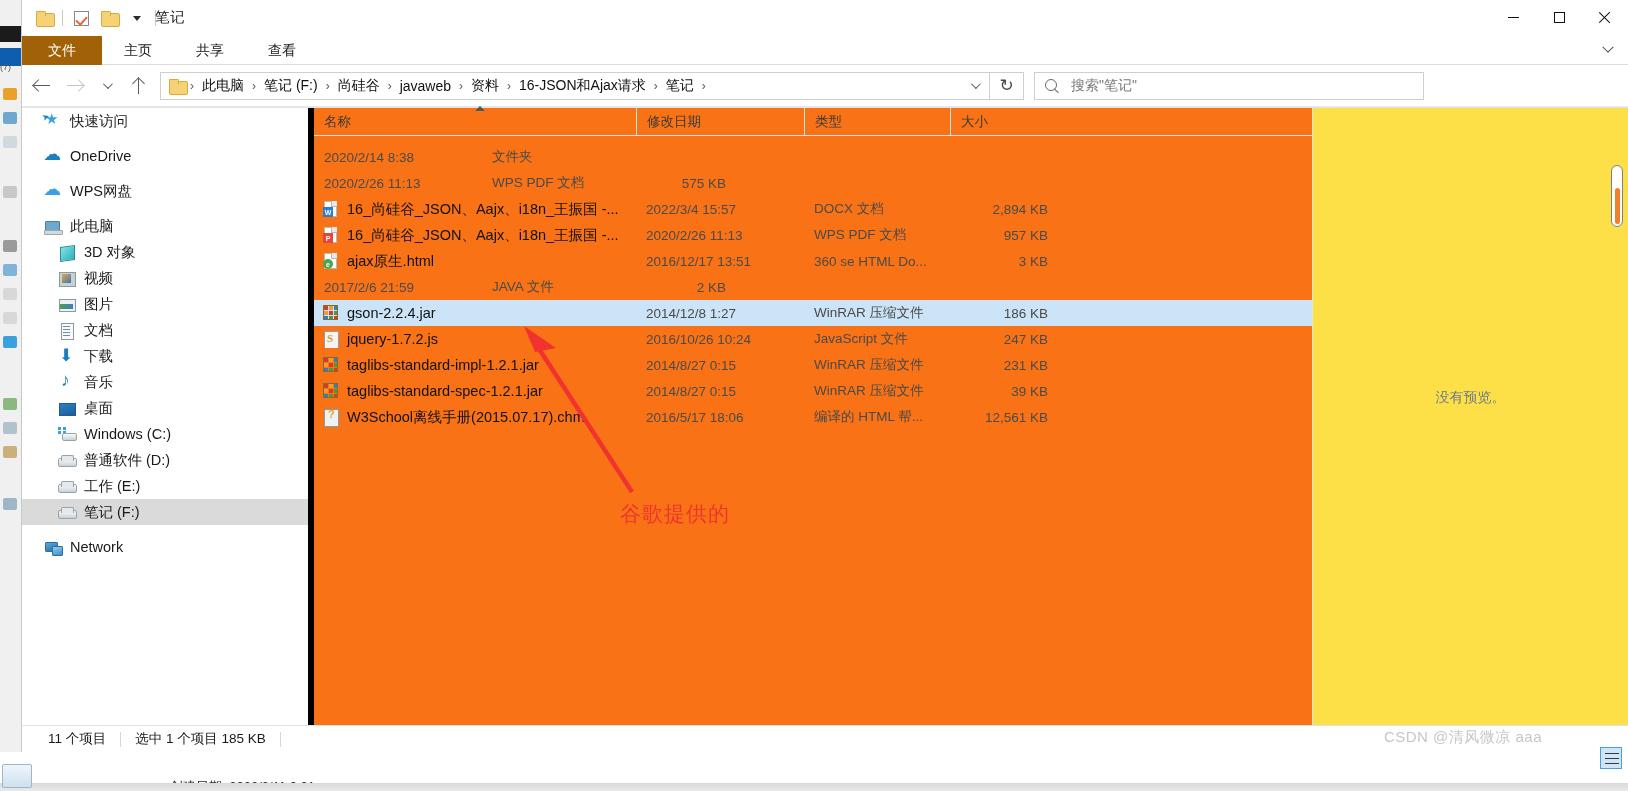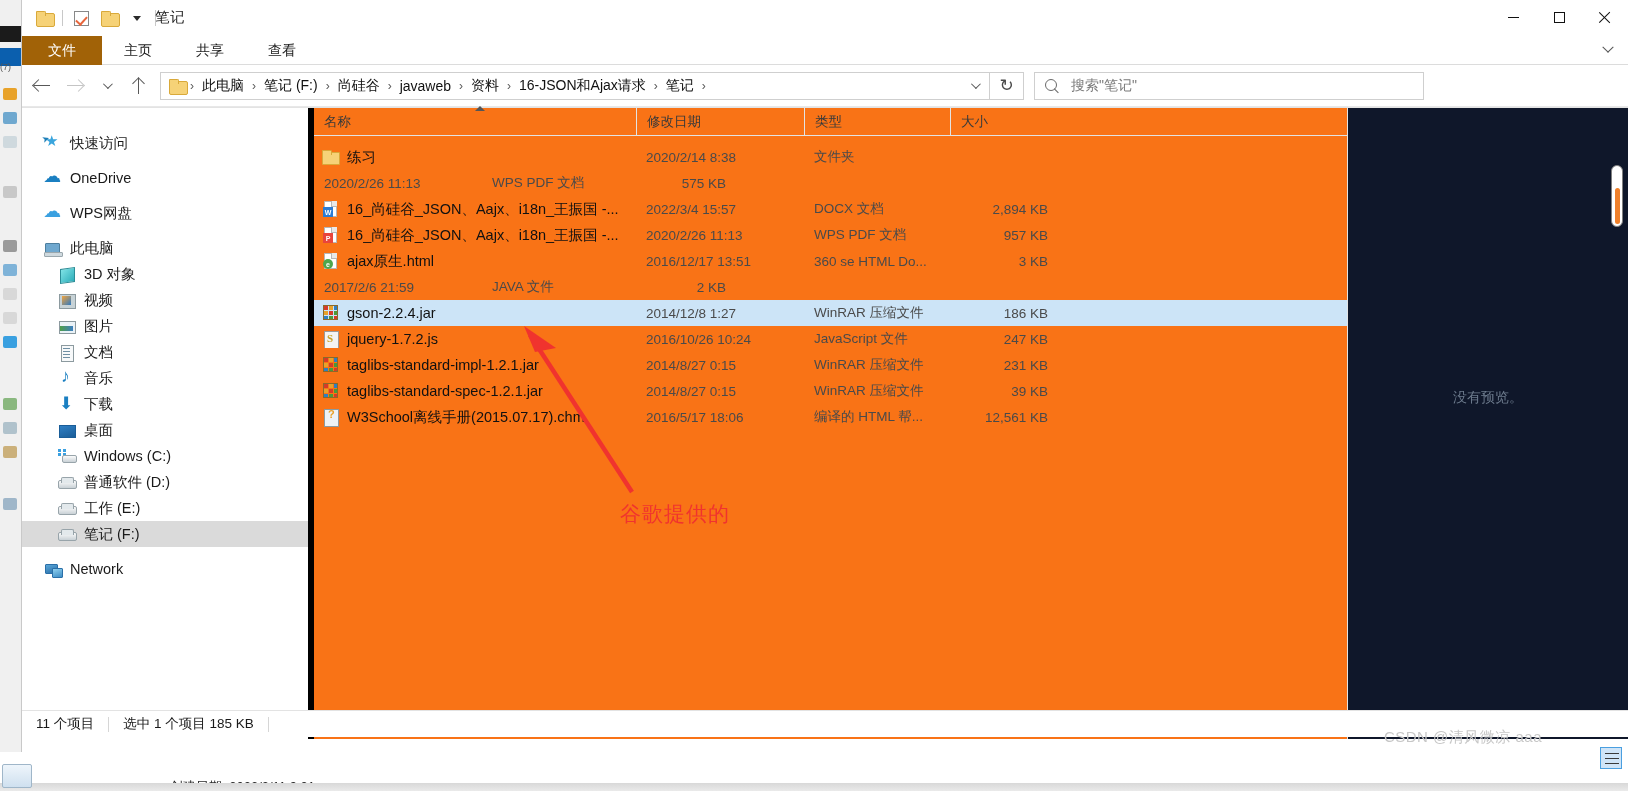--- a/index.html
+++ b/index.html
@@ -95,21 +95,21 @@
   }
   .mag { position: relative; width: 14px; height: 14px; }
   .mag::before { content:""; position:absolute; left:0; top:0; width:10px; height:10px; border:1.4px solid #6a6a6a; border-radius:50%; }
   .mag::after { content:""; position:absolute; left:9px; top:9.5px; width:6px; height:1.4px; background:#6a6a6a; transform: rotate(45deg); transform-origin: left center; }
   .search-ph { font-size: 14px; color: #7b7b7b; }
 
   
   .body { position: relative; display: flex; height: 632px; border-top: 1px solid #e3e3e3; }
 
   
-  .navpane { width: 286px; background: #fff; padding-top: 22px; overflow: hidden; position: relative; }
+  .navpane { width: 286px; background: #fff; padding-top: 0; overflow: hidden; position: relative; }
   .nav-item { height: 26px; display: flex; align-items: center; font-size: 14.5px; color: #1a1a1a; padding-left: 22px; gap: 9px; }
   .nav-item.lvl2 { padding-left: 36px; }
   .nav-item.sel { background: #dadada; }
   .nav-gap { height: 9px; }
   .ni { width: 17px; height: 17px; flex: 0 0 17px; position: relative; }
 
   
   .ic-star::before { content:"★"; position:absolute; left:1px; top:-3px; font-size:15px; color:#3aa5dd; }
   .ic-star::after { content:"➤"; position:absolute; left:-2px; top:-1px; font-size:9px; color:#1f7fb8; transform: rotate(-20deg); }
   .ic-cloud { }
@@ -181,25 +181,25 @@
       linear-gradient(#2f7fc2,#2f7fc2) 0 10px/4px 4px no-repeat,
       linear-gradient(#4a9a3a,#4a9a3a) 5px 10px/4px 4px no-repeat,
       linear-gradient(#d53a2a,#d53a2a) 10px 10px/4px 4px no-repeat;
      border:1px solid #8a6a2a; }
   .fi-js::before { content:""; position:absolute; left:2px; top:1px; width:13px; height:16px; background:#f4f4f4; border:1px solid #9a9a9a; }
   .fi-js::after { content:"S"; position:absolute; left:5px; top:2px; font-size:11px; font-weight:bold; color:#c9a227; font-family:"Liberation Serif",serif; }
   .fi-chm::before { content:""; position:absolute; left:2px; top:1px; width:13px; height:16px; background:#eef2f5; border:1px solid #8c9a9f; }
   .fi-chm::after { content:"?"; position:absolute; left:6px; top:0px; font-size:11px; font-weight:bold; color:#e8a22a; }
 
   
-  .preview { width: 281px; border-left: 1px solid #e3e3e3; position: relative; background: #0f172a; }
+  .preview { width: 316px; border-left: 1px solid #e3e3e3; position: relative; background: #fde047; }
   .nopreview { position: absolute; left: 50%; top: 46%; transform: translate(-50%,-50%); font-size: 14px; color: #6d7b8d; white-space: nowrap; }
 
   
-  .status { position: absolute; left: 0; bottom: 54px; width: 1606px; height: 27px; border-top: 1px solid #e3e3e3; display: flex; align-items: center; background: #fff; }
+  .status { position: absolute; left: 0; bottom: 39px; width: 1606px; height: 27px; border-top: 1px solid #e3e3e3; display: flex; align-items: center; background: #fff; padding-left: 12px; }
   .st-item { font-size: 13.5px; color: #1a1a1a; padding: 0 14px; }
   .st-sep { width: 1px; height: 15px; background: #d6d6d6; }
   .watermark { position: absolute; right: 86px; bottom: 44px; font-size: 15px; color: #c7c7c7; letter-spacing: .5px; }
 
   
   .tipstrip { position: absolute; left: 0; bottom: 0; width: 1628px; height: 39px; background: #fff; overflow: hidden; }
   .tipbox { position: absolute; left: 170px; top: 26px; font-size: 13px; color: #2a2a2a; white-space: nowrap; }
   .taskbar { position: absolute; left: 0; bottom: 0; width: 1628px; height: 8px; background: linear-gradient(180deg,#d8d8d8,#eaeaea); }
   .taskbtn { position: absolute; left: 2px; bottom: 3px; width: 30px; height: 24px; border:1px solid #9fb6c9; background: linear-gradient(180deg,#eef5fb,#cfe0ef); border-radius:2px; }
 
@@ -362,26 +362,26 @@
         </div>
         <div class="nav-item lvl2">
           <span class="ni ic-pic"></span>
           <span>图片</span>
         </div>
         <div class="nav-item lvl2">
           <span class="ni ic-doc"></span>
           <span>文档</span>
         </div>
         <div class="nav-item lvl2">
+          <span class="ni ic-dl"></span>
+          <span>下载</span>
+        </div>
+        <div class="nav-item lvl2">
           <span class="ni ic-mus"></span>
           <span>音乐</span>
-        </div>
-        <div class="nav-item lvl2">
-          <span class="ni ic-dl"></span>
-          <span>下载</span>
         </div>
         <div class="nav-item lvl2">
           <span class="ni ic-desk"></span>
           <span>桌面</span>
         </div>
         <div class="nav-item lvl2">
           <span class="ni ic-win"></span>
           <span>Windows (C:)</span>
         </div>
         <div class="nav-item lvl2">
@@ -415,24 +415,20 @@
           <div class="col c-type">
             <span>类型</span>
           </div>
           <div class="col c-size">
             <span>大小</span>
           </div>
         </div>
 
         <div class="rows">
           <div class="row">
-            <div class="cell n">
-              <span class="fi fi-folder"></span>
-              <span>练习</span>
-            </div>
             <div class="cell d">2020/2/14 8:38</div>
             <div class="cell t">文件夹</div>
             <div class="cell s"></div>
           </div>
 
           <div class="row">
             <div class="cell d">2020/2/26 11:13</div>
             <div class="cell t">WPS PDF 文档</div>
             <div class="cell s">575 KB</div>
           </div>

